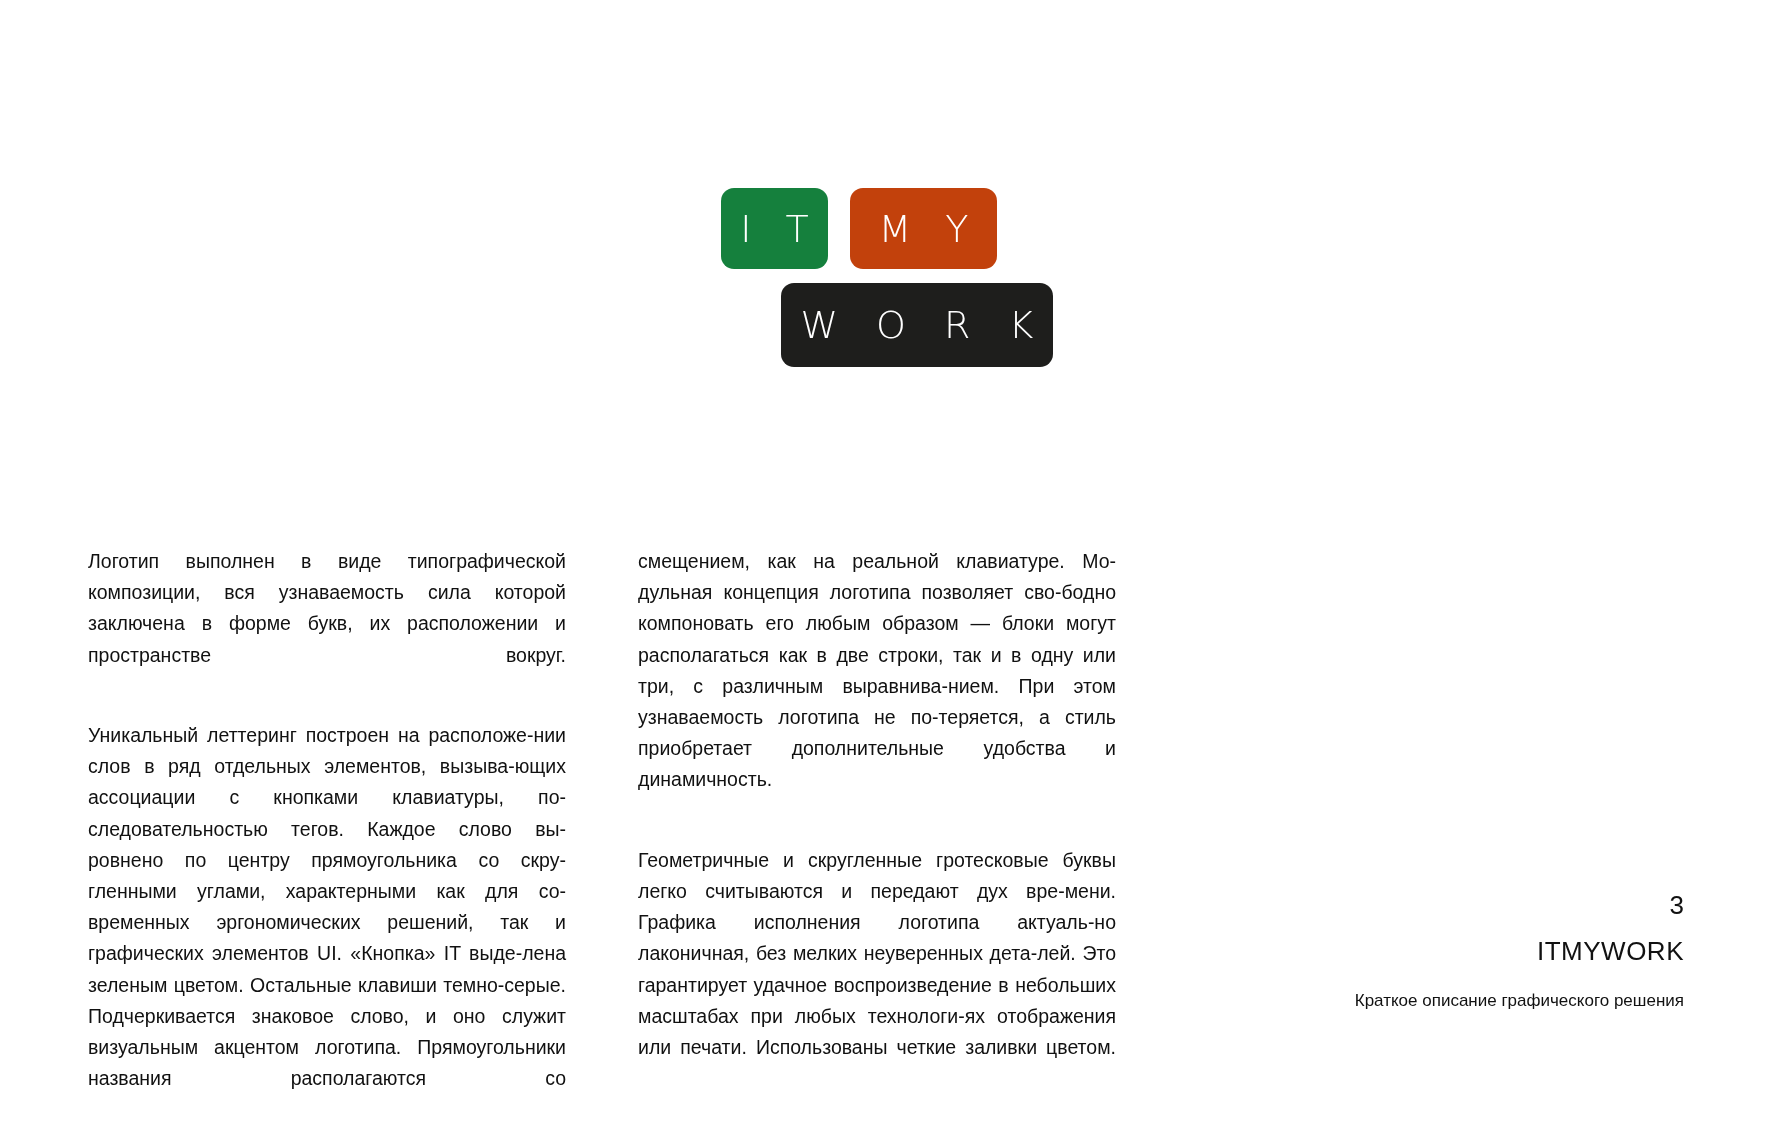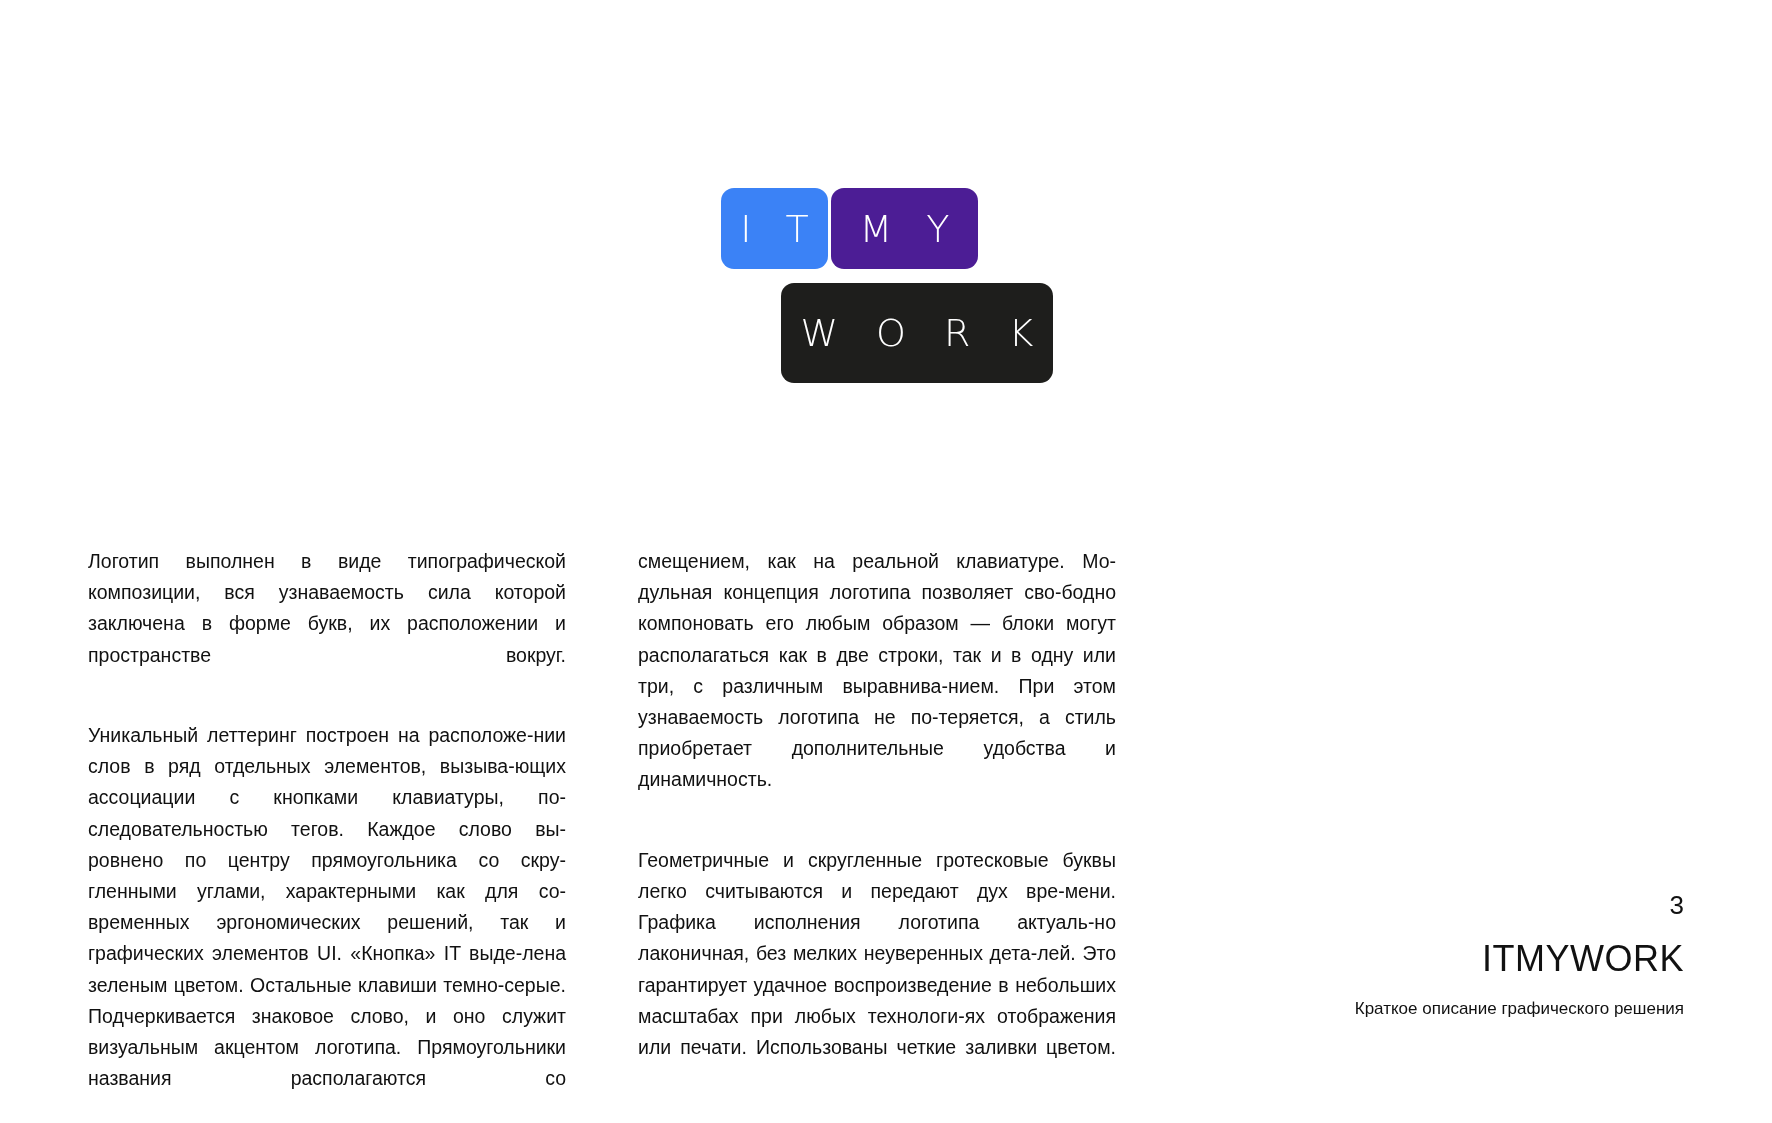--- a/index.html
+++ b/index.html
@@ -41,31 +41,31 @@
   .key {
     display: flex;
     align-items: center;
     justify-content: center;
     border-radius: 13px;
     box-sizing: border-box;
   }
   .key-it {
     width: 107px;
     height: 81px;
-    background: #3b82f6;
-    margin-right: 3px;
+    background: #15803d;
+    margin-right: 22px;
   }
   .key-my {
     width: 147px;
     height: 81px;
-    background: #4c1d95;
+    background: #c2410c;
   }
   .key-work {
     width: 272px;
-    height: 100px;
+    height: 84px;
     background: #1e1e1c;
   }
 
   .key-letters {
     color: #ffffff;
     font-family: "DejaVu Sans", sans-serif;
     font-weight: 300;
     font-size: 38px;
     letter-spacing: 10px;
     text-indent: 10px;
@@ -112,26 +112,26 @@
     text-align: right;
     color: #111111;
   }
   .footer-page-number {
     font-size: 26px;
     line-height: 34px;
     font-weight: 400;
     display: block;
   }
   .footer-brand {
-    font-size: 36px;
+    font-size: 26px;
     line-height: 42px;
     letter-spacing: 0.5px;
     font-weight: 400;
     display: block;
-    margin-top: 16px;
+    margin-top: 8px;
   }
   .footer-caption {
     font-size: 17px;
     line-height: 26px;
     font-weight: 400;
     display: block;
     margin-top: 16px;
   }
 </style>
 </head>

